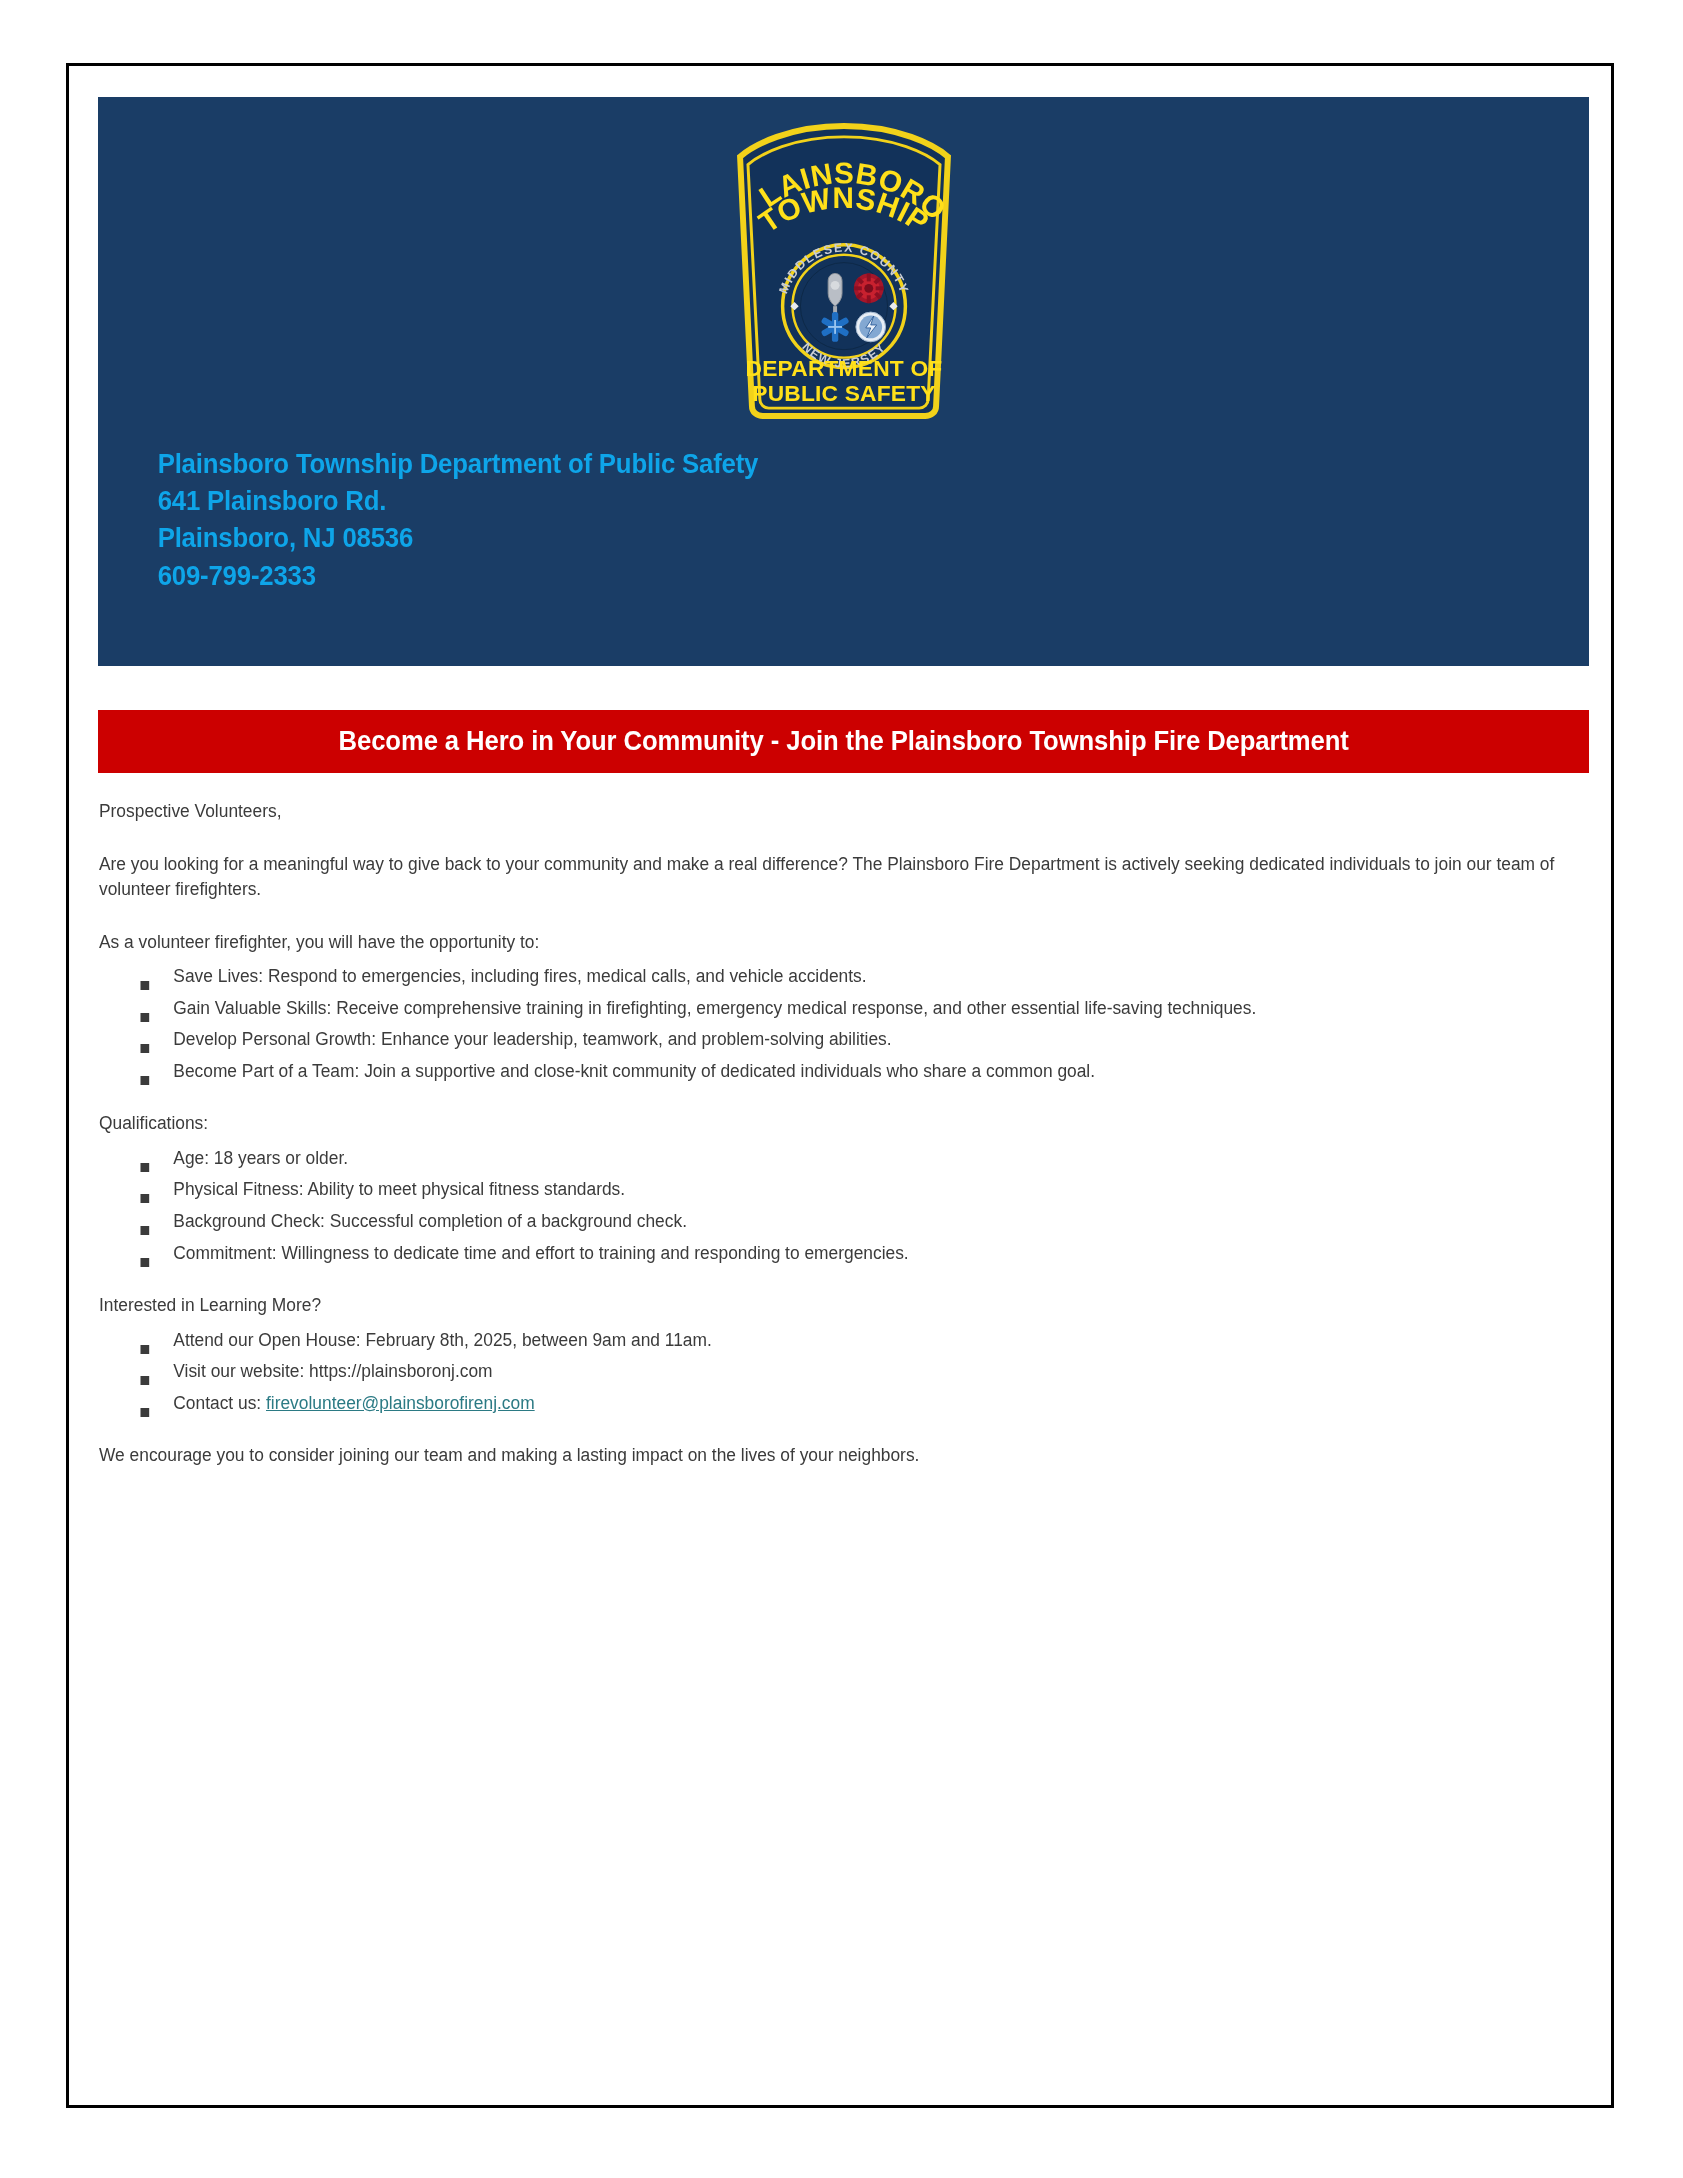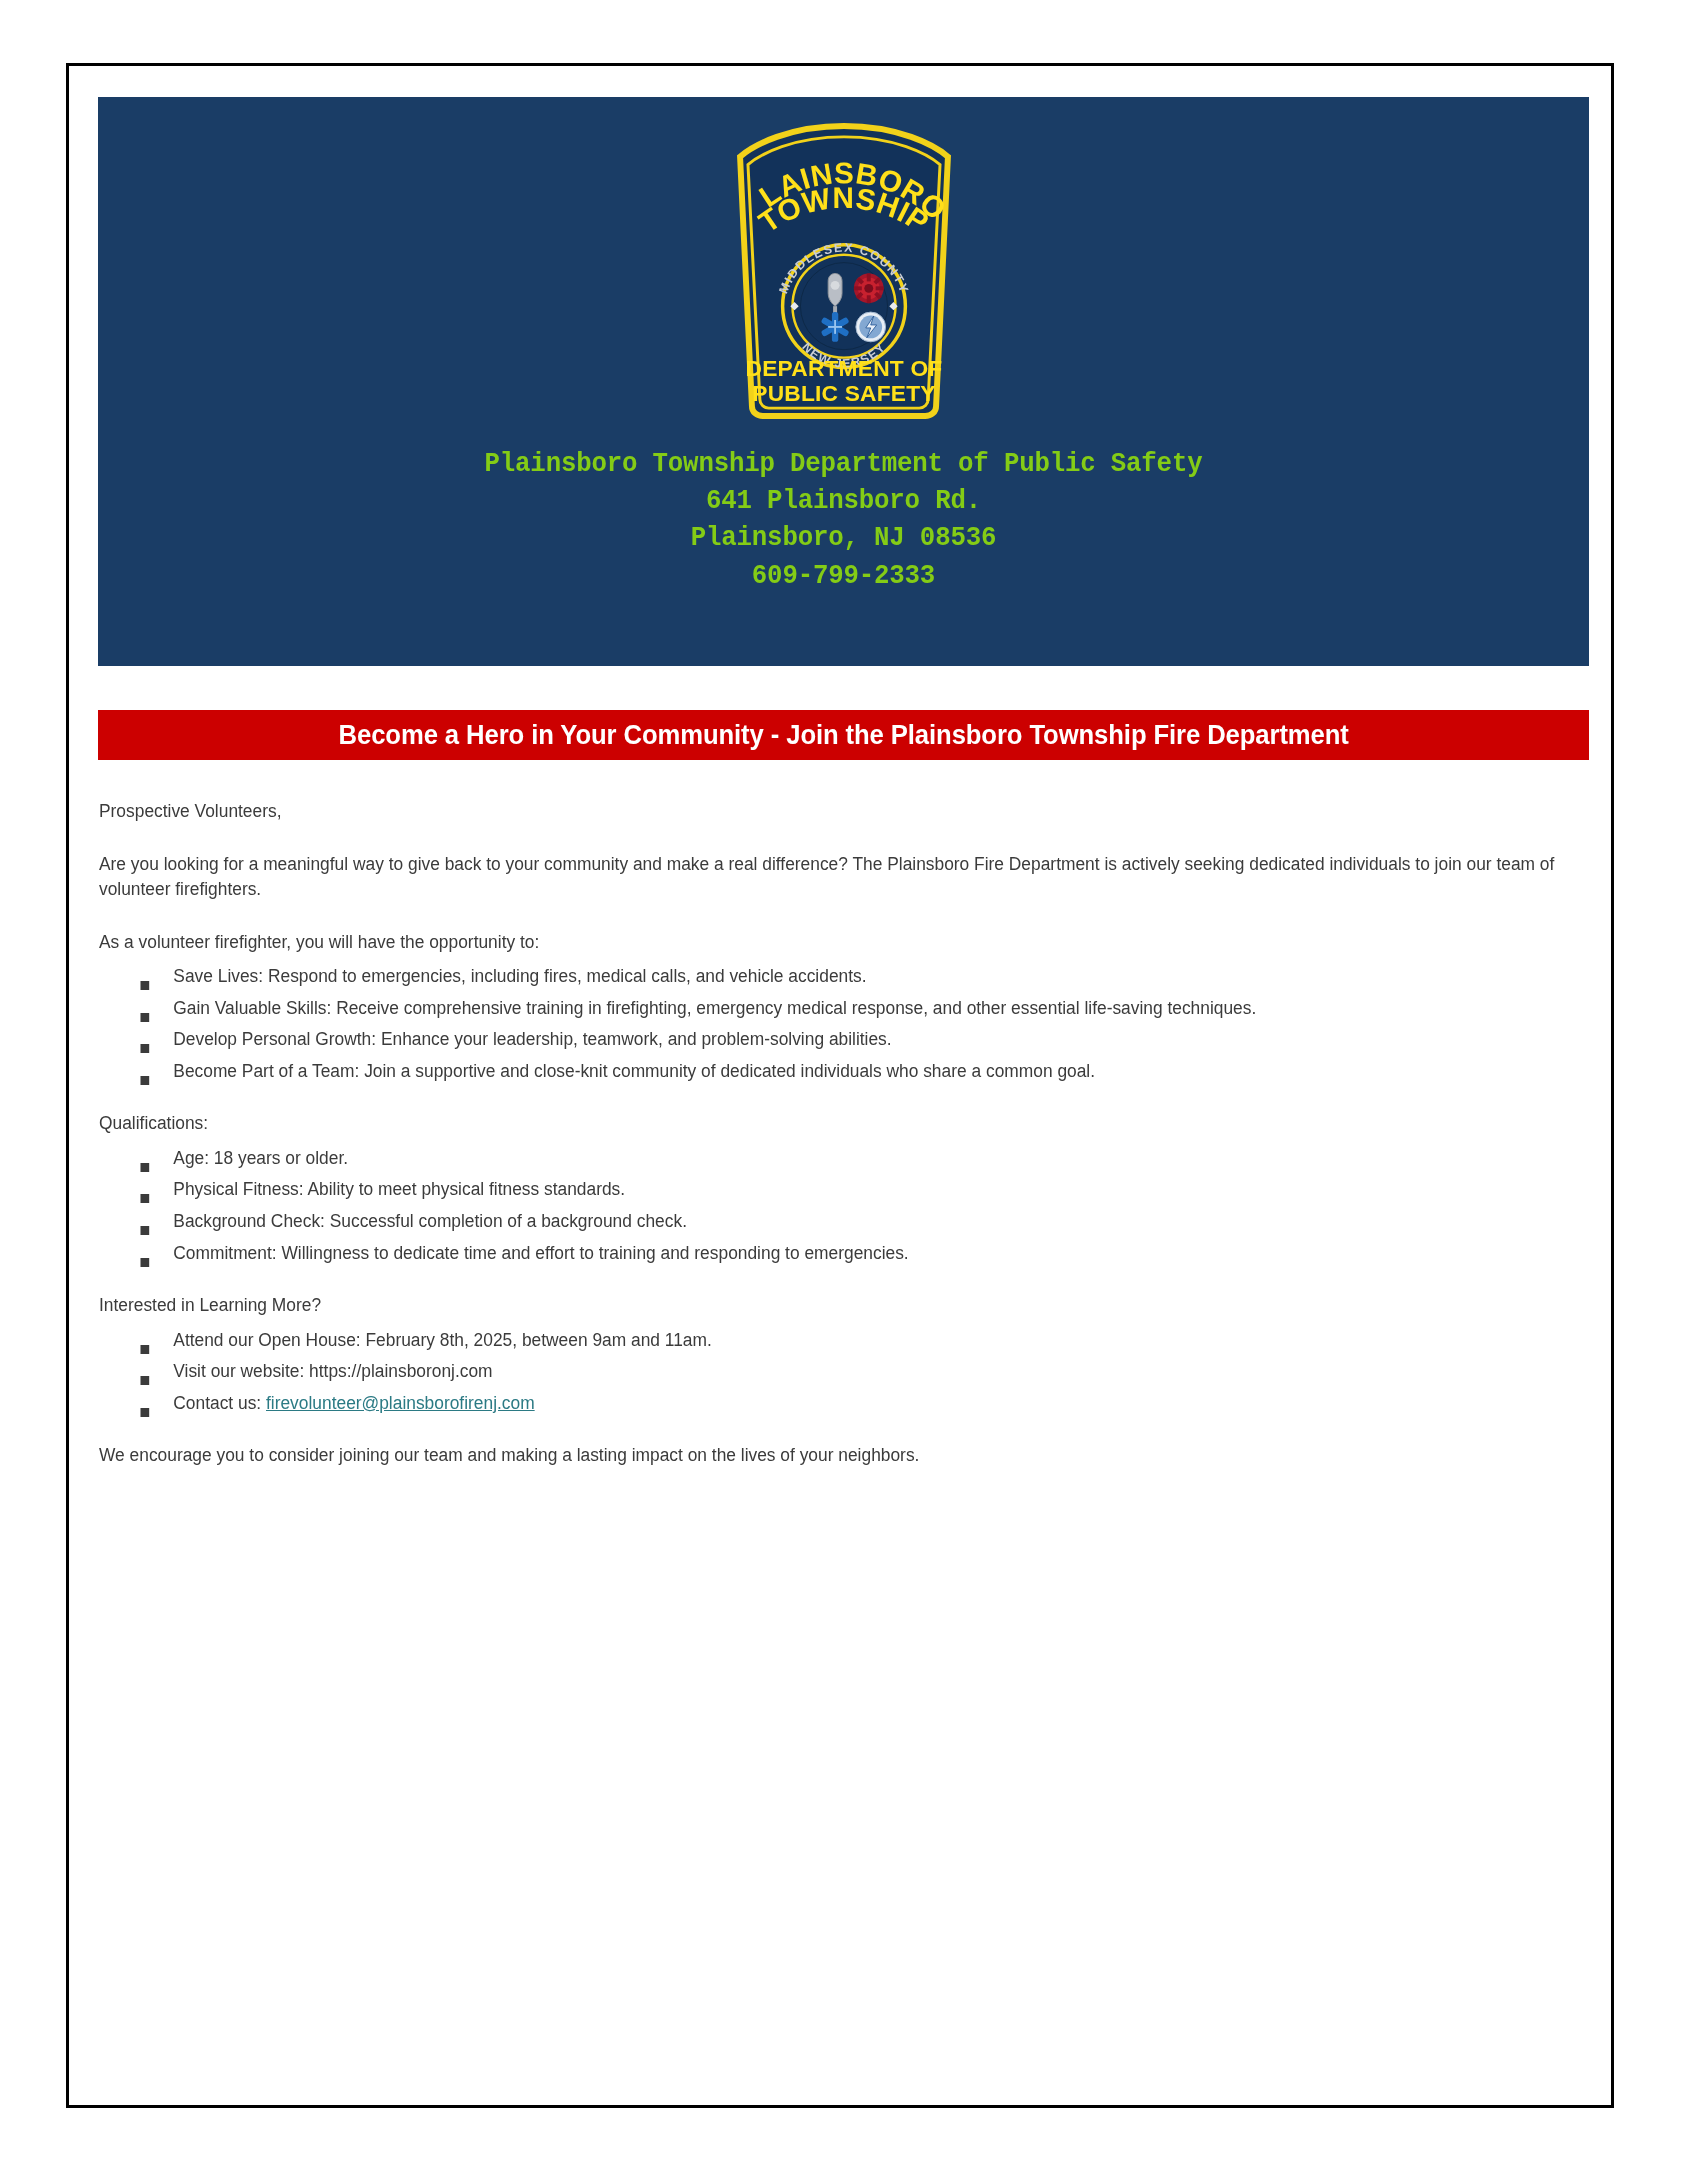--- a/index.html
+++ b/index.html
@@ -45,41 +45,40 @@
     justify-content: center;
   }
 
   .badge-svg { display: block; }
 
   .header-lines {
     position: absolute;
     left: 0;
     top: 348px;
     width: 100%;
-    text-align: center;
-    color: #84cc16;
-    font-family: Liberation Mono, monospace;
+    text-align: left;
+    color: #0ea5e9;
   }
   .header-lines .hline {
     font-weight: bold;
     font-size: 28px;
     letter-spacing: -0.2px;
     line-height: 1.33;
     transform: scaleX(0.92);
     transform-origin: center;
     white-space: nowrap;
   }
 
   
   .red-banner {
     position: absolute;
     left: 29px;
     top: 644px;
     width: 1491px;
-    height: 50px;
+    height: 63px;
     background: #cc0000;
     display: flex;
     align-items: center;
     justify-content: center;
   }
   .red-banner .btxt {
     color: #ffffff;
     font-weight: bold;
     font-size: 27px;
     letter-spacing: -0.1px;

